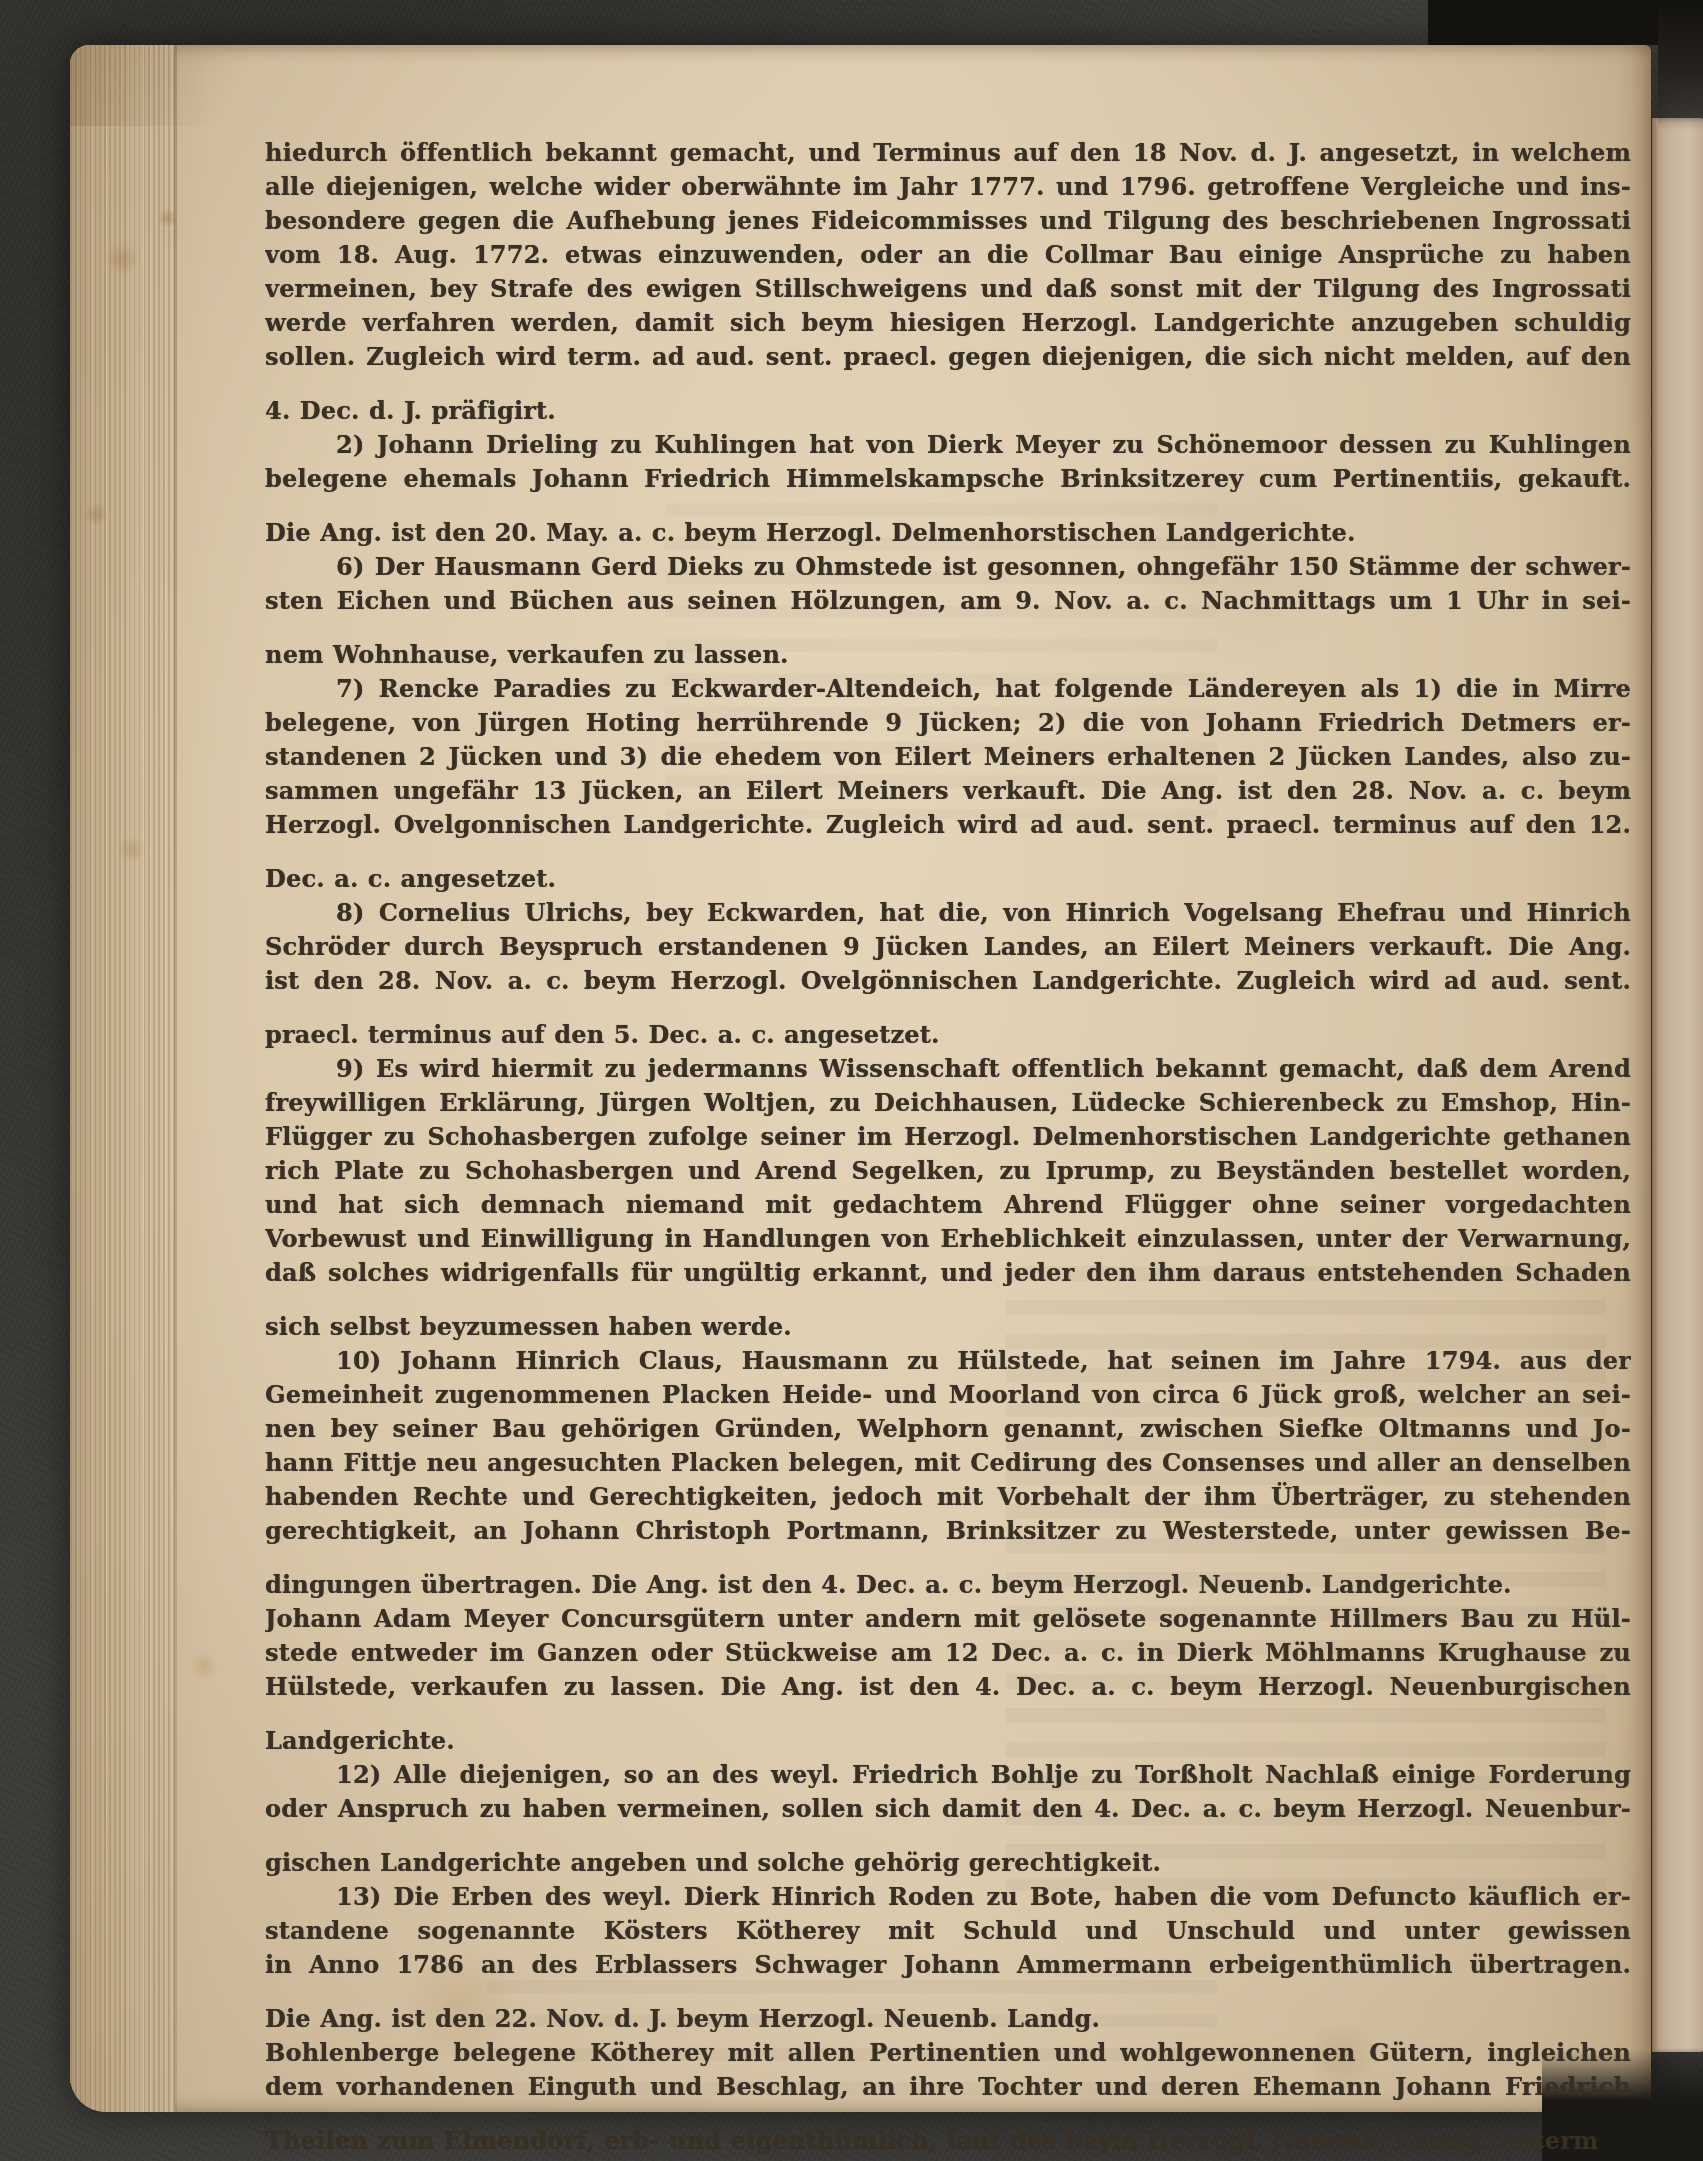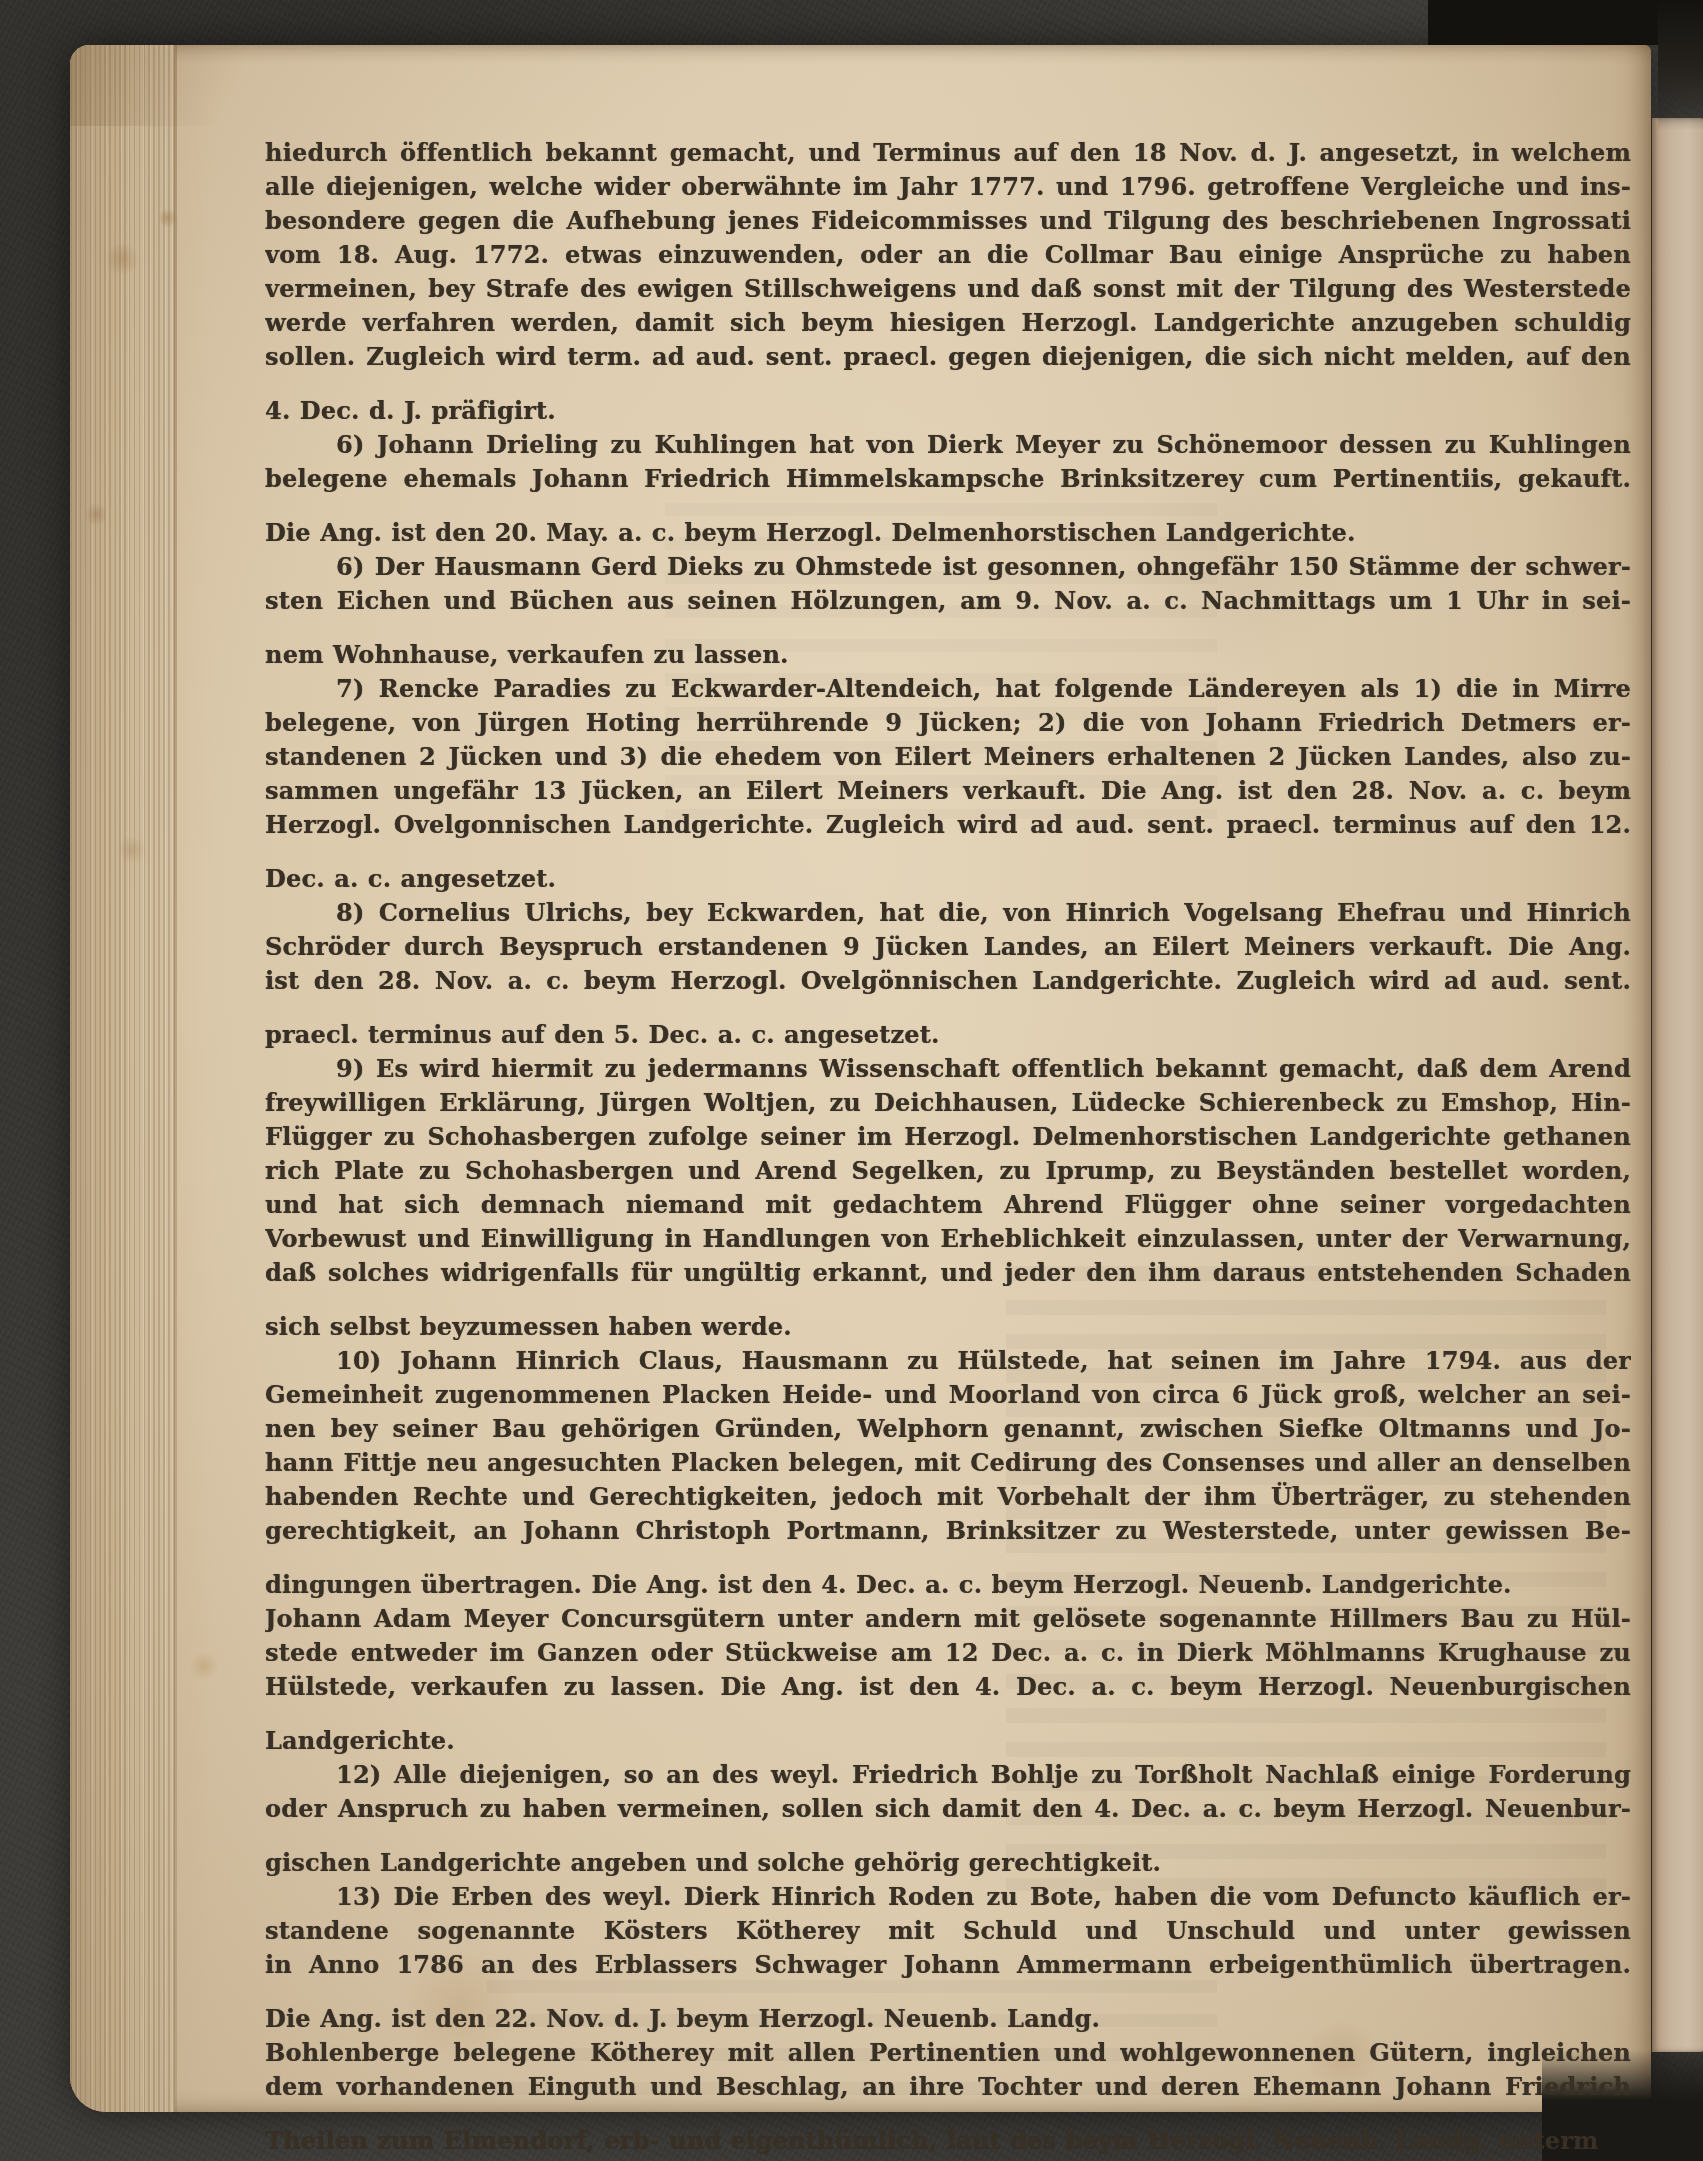--- a/index.html
+++ b/index.html
@@ -136,25 +136,25 @@
 
 <div class="ghost-bleedthrough g1"></div>
 <div class="ghost-bleedthrough g2"></div>
 <div class="ghost-bleedthrough g3"></div>
 
 <div class="page-text">
     <div class="line">hiedurch öffentlich bekannt gemacht, und Terminus auf den 18 Nov. d. J. angesetzt, in welchem</div>
     <div class="line">alle diejenigen, welche wider oberwähnte im Jahr 1777. und 1796. getroffene Vergleiche und ins-</div>
     <div class="line">besondere gegen die Aufhebung jenes Fideicommisses und Tilgung des beschriebenen Ingrossati</div>
     <div class="line">vom 18. Aug. 1772. etwas einzuwenden, oder an die Collmar Bau einige Ansprüche zu haben</div>
-    <div class="line">vermeinen, bey Strafe des ewigen Stillschweigens und daß sonst mit der Tilgung des Westerstede</div>
+    <div class="line">vermeinen, bey Strafe des ewigen Stillschweigens und daß sonst mit der Tilgung des Ingrossati</div>
     <div class="line">werde verfahren werden, damit sich beym hiesigen Herzogl. Landgerichte anzugeben schuldig seyn</div>
     <div class="line">sollen. Zugleich wird term. ad aud. sent. praecl. gegen diejenigen, die sich nicht melden, auf den</div>
     <div class="line end">4. Dec. d. J. präfigirt.</div>
-    <div class="line indent">6) Johann Drieling zu Kuhlingen hat von Dierk Meyer zu Schönemoor dessen zu Kuhlingen</div>
+    <div class="line indent">2) Johann Drieling zu Kuhlingen hat von Dierk Meyer zu Schönemoor dessen zu Kuhlingen</div>
     <div class="line">belegene ehemals Johann Friedrich Himmelskampsche Brinksitzerey cum Pertinentiis, gekauft.</div>
     <div class="line end">Die Ang. ist den 20. May. a. c. beym Herzogl. Delmenhorstischen Landgerichte.</div>
     <div class="line indent">6) Der Hausmann Gerd Dieks zu Ohmstede ist gesonnen, ohngefähr 150 Stämme der schwer-</div>
     <div class="line">sten Eichen und Büchen aus seinen Hölzungen, am 9. Nov. a. c. Nachmittags um 1 Uhr in sei-</div>
     <div class="line end">nem Wohnhause, verkaufen zu lassen.</div>
     <div class="line indent">7) Rencke Paradies zu Eckwarder-Altendeich, hat folgende Ländereyen als 1) die in Mirre</div>
     <div class="line">belegene, von Jürgen Hoting herrührende 9 Jücken; 2) die von Johann Friedrich Detmers er-</div>
     <div class="line">standenen 2 Jücken und 3) die ehedem von Eilert Meiners erhaltenen 2 Jücken Landes, also zu-</div>
     <div class="line">sammen ungefähr 13 Jücken, an Eilert Meiners verkauft. Die Ang. ist den 28. Nov. a. c. beym</div>
     <div class="line">Herzogl. Ovelgonnischen Landgerichte. Zugleich wird ad aud. sent. praecl. terminus auf den 12.</div>

